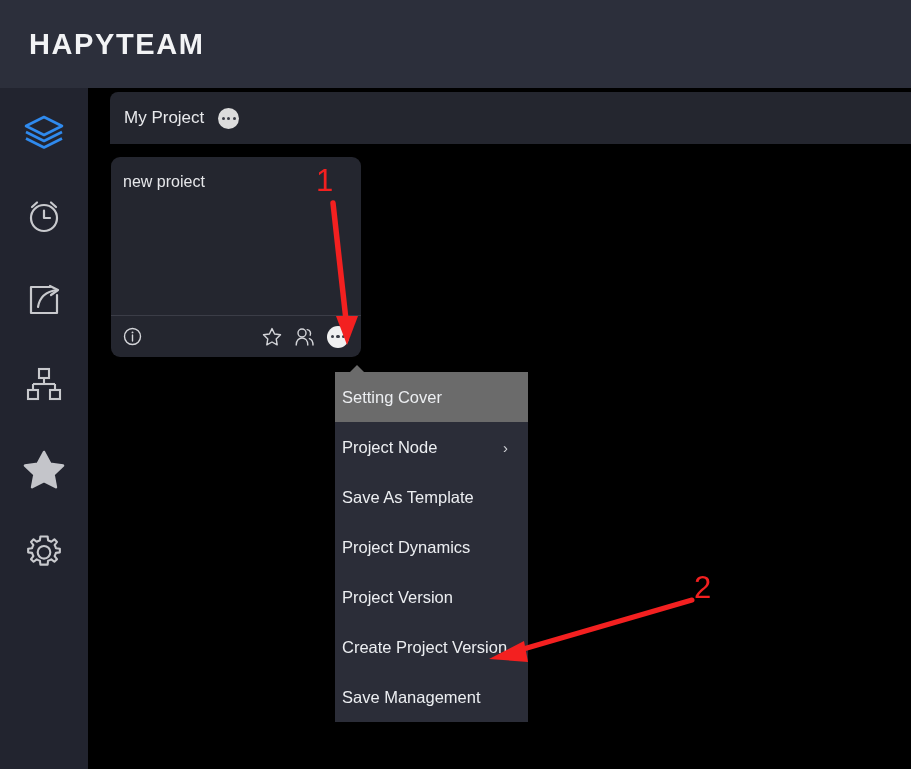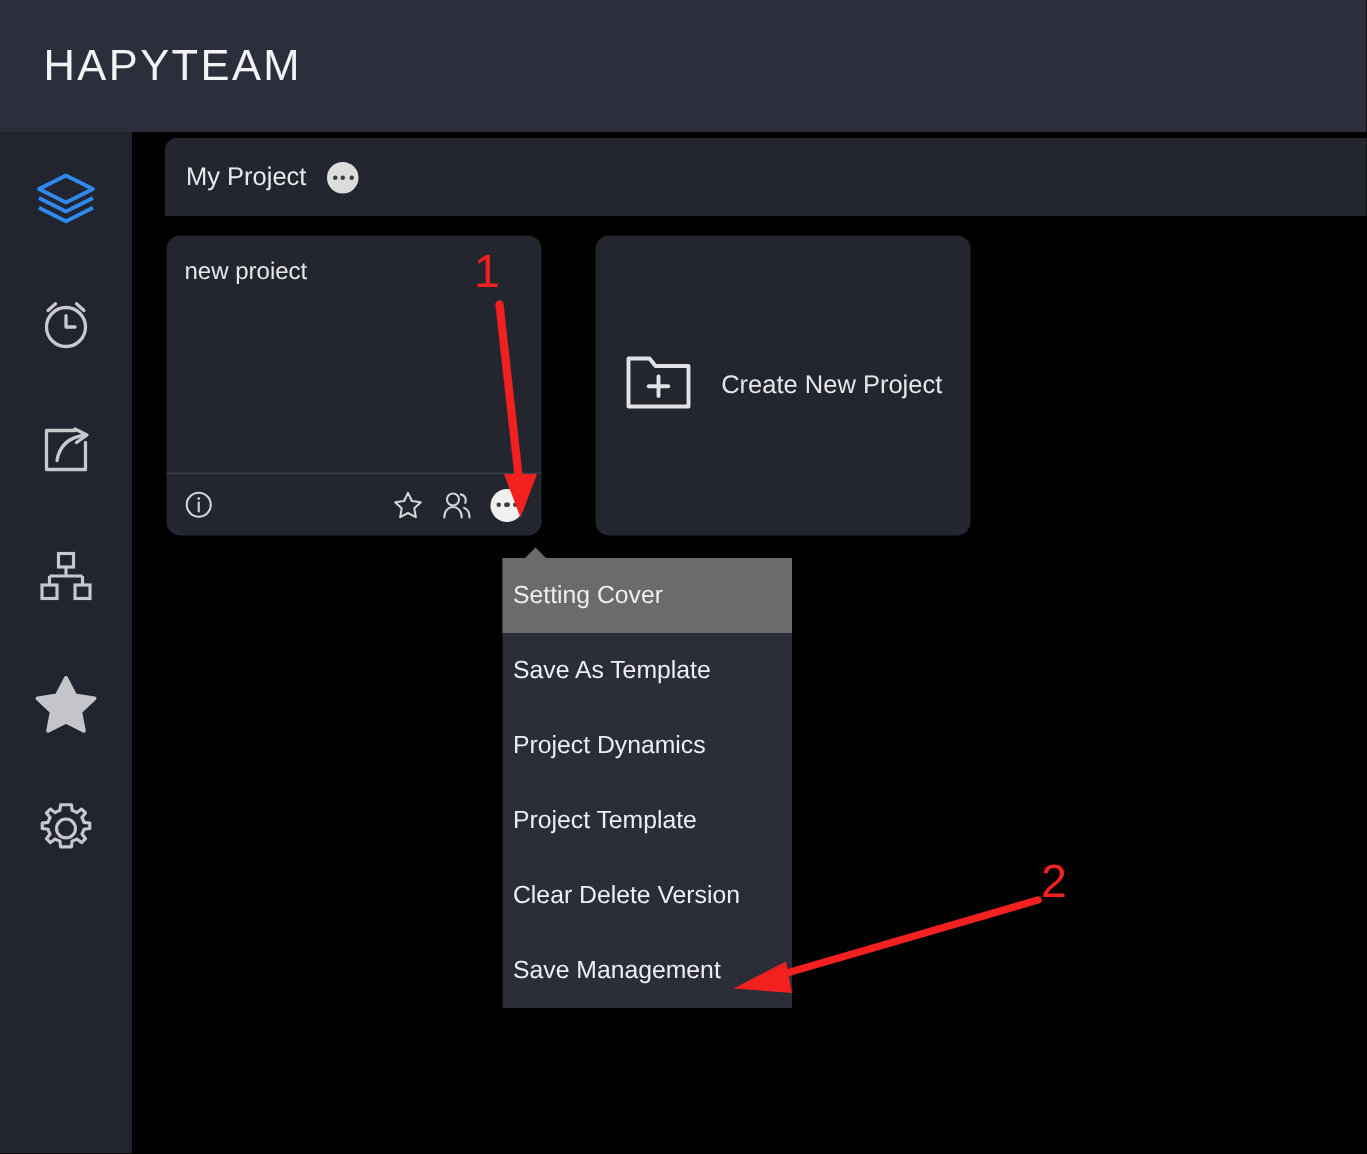--- a/index.html
+++ b/index.html
@@ -22,21 +22,21 @@
     left: 0; top: 0;
     width: 911px; height: 88px;
     background: #2c2f3b;
     display: flex;
     align-items: center;
   }
   #brand-title {
     color: #f2f3f5;
     font-size: 29px;
     letter-spacing: 1.6px;
-    font-weight: 400;
+    font-weight: 700;
     margin-left: 29px;
   }
 
   
   #sidebar {
     position: absolute;
     left: 0; top: 88px;
     width: 88px; height: 681px;
     background: #22242f;
     display: flex;
@@ -341,58 +341,50 @@
 
       <span id="card-more-button">
         <i></i>
         <i></i>
         <i></i>
       </span>
 
     </div>
   </div>
 
-  <div class="project-card" id="project-card-create">
-    <div id="create-project-inner">
-      <span>
-        <svg width="46" height="42" viewBox="0 0 46 42">
-          <path d="M3,5 L17,5 L21,10 L43,10 L43,37 L3,37 Z" fill="none" stroke="#e2e3e6" stroke-width="2.6" stroke-linejoin="round"></path>
-          <line x1="23" y1="17" x2="23" y2="30" stroke="#e2e3e6" stroke-width="2.6" stroke-linecap="round"></line>
-          <line x1="16.5" y1="23.5" x2="29.5" y2="23.5" stroke="#e2e3e6" stroke-width="2.6" stroke-linecap="round"></line>
-        </svg>
-      </span>
-      <span id="create-project-label">Create New Project</span>
-    </div>
-  </div>
 
 </div>
 
 <div id="context-menu">
   <div id="context-menu-caret"></div>
 
   <div class="menu-item is-highlighted">
     <span class="menu-label">Setting Cover</span>
   </div>
 
+  <div class="menu-item">
+    <span class="menu-label">Project Node</span>
+    <span class="submenu-chevron">›</span>
+  </div>
 
 
   <div class="menu-item">
     <span class="menu-label">Save As Template</span>
   </div>
 
   <div class="menu-item">
     <span class="menu-label">Project Dynamics</span>
   </div>
 
   <div class="menu-item">
-    <span class="menu-label">Project Template</span>
-  </div>
-
-  <div class="menu-item">
-    <span class="menu-label">Clear Delete Version</span>
+    <span class="menu-label">Project Version</span>
+  </div>
+
+  <div class="menu-item">
+    <span class="menu-label">Create Project Version</span>
   </div>
 
   <div class="menu-item">
     <span class="menu-label">Save Management</span>
   </div>
 
 </div>
 
 <div id="annotation-layer">
   <svg width="911" height="769" viewBox="0 0 911 769">

